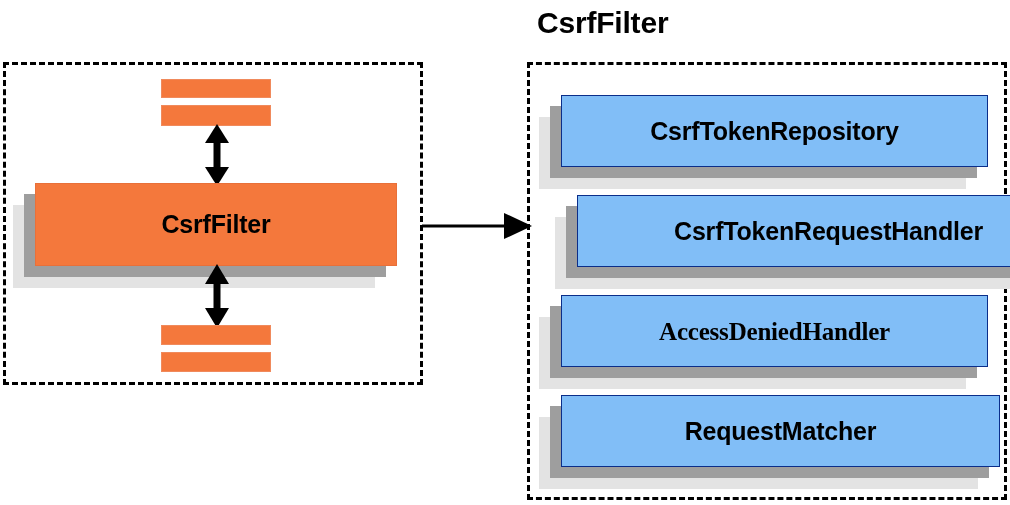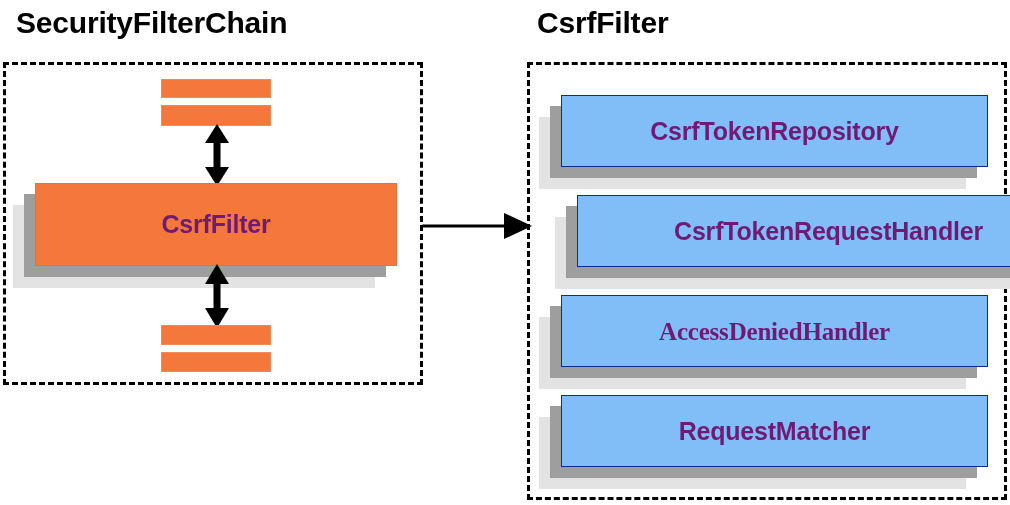--- a/index.html
+++ b/index.html
@@ -71,21 +71,21 @@
     left: 0; top: 0;
     width: 100%; height: 100%;
     box-sizing: border-box;
     display: flex;
     align-items: center;
     justify-content: center;
   }
   .stack .face .face-label {
     font-size: 25px;
     font-weight: bold;
-    color: #701a75;
+    color: #000000;
     letter-spacing: -0.2px;
     white-space: nowrap;
     line-height: 1;
   }
 
   
   .face-orange {
     background: #F4783C;
     border: 1px solid #E8703A;
   }
@@ -118,28 +118,27 @@
   #card-csrffilter { left: 35px; top: 183px; width: 362px; height: 83px; }
 
   #arrow-up-down-top    { left: 196px; top: 124px; width: 42px; height: 62px; }
   #arrow-up-down-bottom { left: 196px; top: 264px; width: 42px; height: 64px; }
   #arrow-chain-to-detail{ left: 420px; top: 210px; width: 112px; height: 32px; }
 
   
   #card-csrftokenrepository    { left: 561px; top: 95px;  width: 427px; height: 72px; }
   #card-csrftokenrequesthandler{ left: 561px; top: 195px; width: 503px; height: 72px; margin-left: 16px; }
   #card-accessdeniedhandler    { left: 561px; top: 295px; width: 427px; height: 72px; font-family: Liberation Serif, serif; }
-  #card-requestmatcher         { left: 561px; top: 395px; width: 427px; height: 72px; }
+  #card-requestmatcher         { left: 561px; top: 395px; width: 427px; height: 72px; padding-left: 12px; }
 </style>
 </head>
 <body>
 
 <div id="canvas">
 
-  <div class="panel-title" id="title-left">SecurityFilterChain</div>
 
   <div class="panel-title" id="title-right">CsrfFilter</div>
 
   <div class="dashed-panel" id="panel-securityfilterchain"></div>
 
   <div class="orange-bar" id="bar-top-1"></div>
   <div class="orange-bar" id="bar-top-2"></div>
 
   <svg class="arrow-svg" id="arrow-up-down-top" viewBox="0 0 42 62">
     <line x1="21" y1="13" x2="21" y2="49" stroke="#000000" stroke-width="7"></line>

